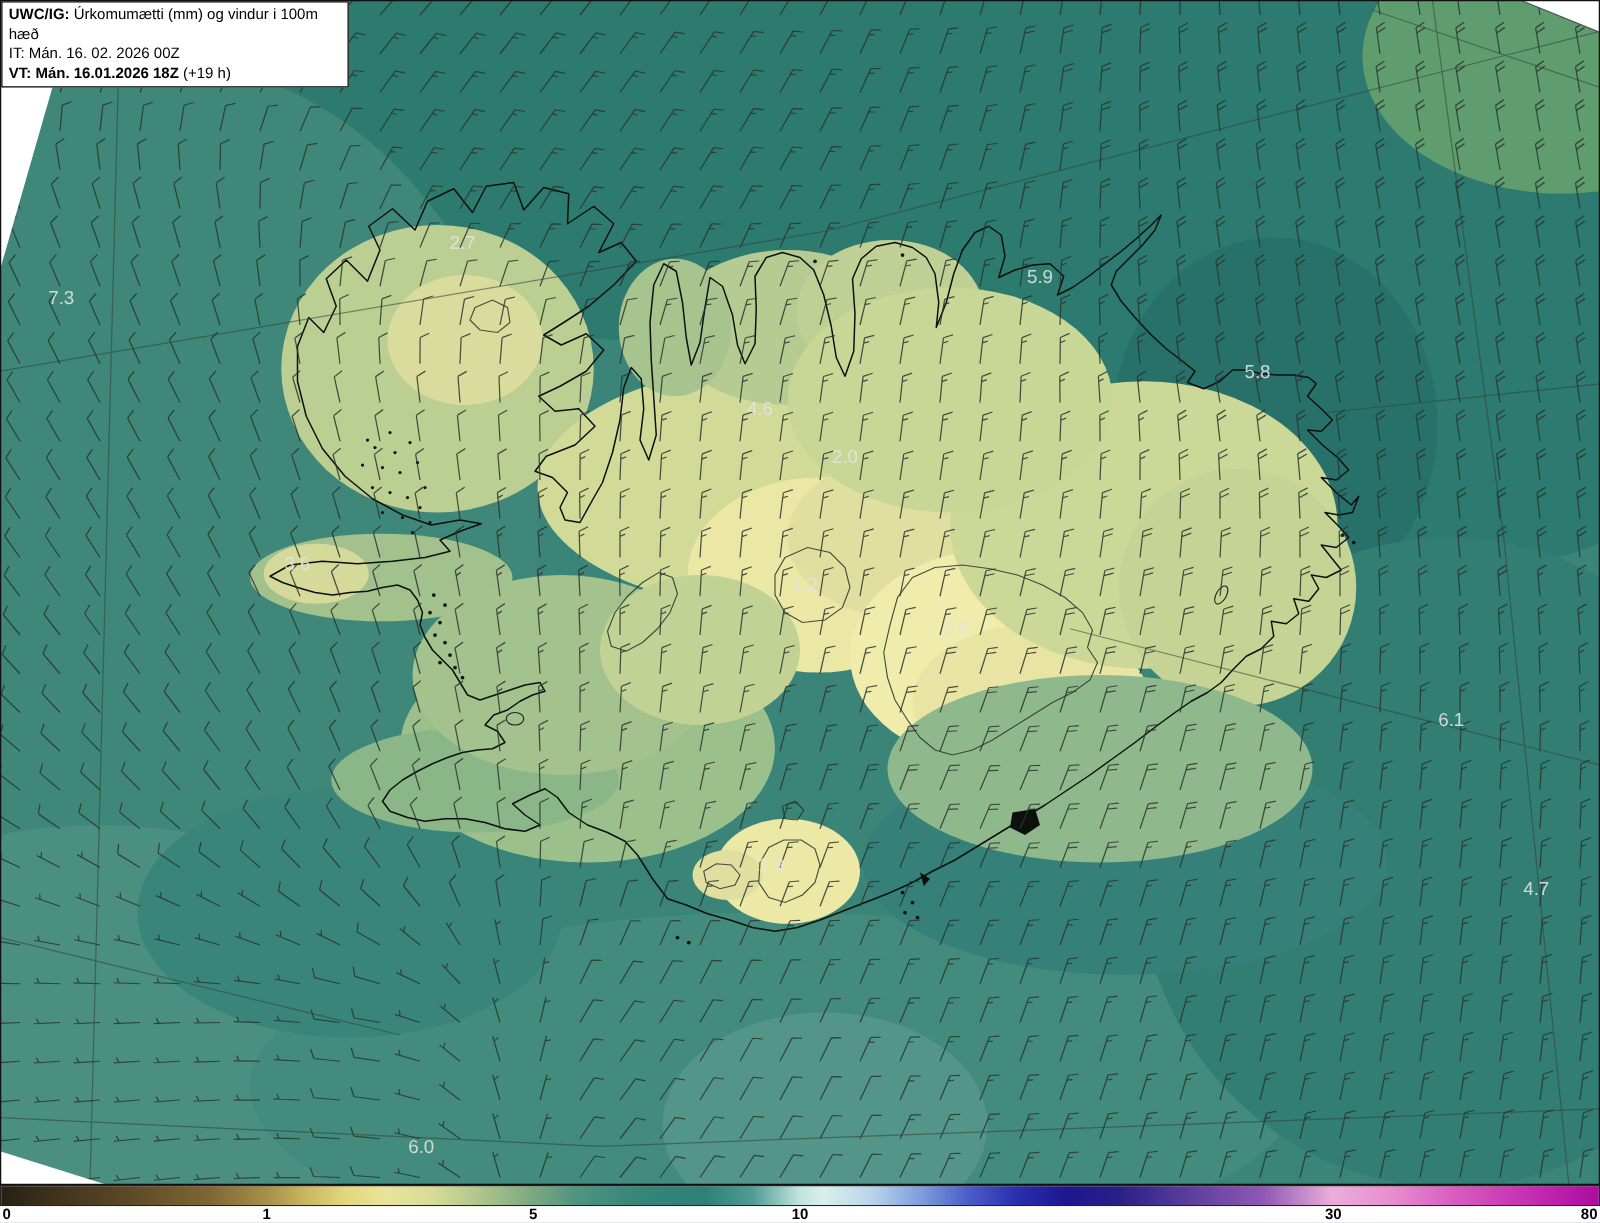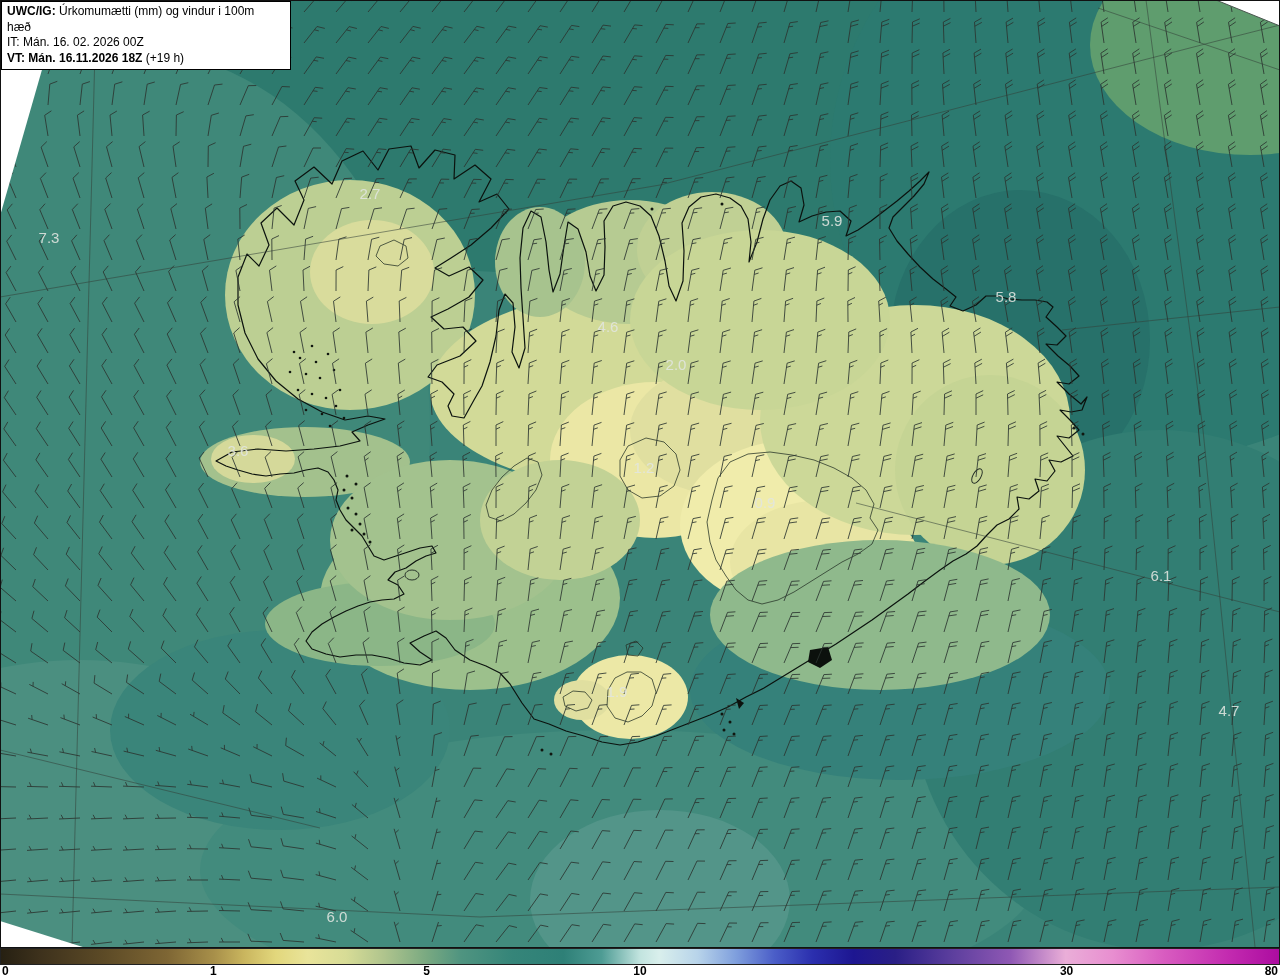--- a/index.html
+++ b/index.html
@@ -1,21 +1,21 @@
 <!DOCTYPE html>
 <html><head>
 <meta charset="utf-8">
 <style>
   html,body{margin:0;padding:0;background:#fff;}
   .screen{position:relative;width:1280px;height:978px;overflow:hidden;background:#fff;
           font-family:"Liberation Sans",sans-serif;}
   #map{position:absolute;left:0;top:0;}
   .frame{position:absolute;left:0;top:0;width:1278px;height:946px;border:1px solid #111;pointer-events:none;}
   .title-box{position:absolute;left:1px;top:1px;width:262px;background:#fff;border:1px solid #000;
-             padding:2px 21px 3px 5px;font-size:12px;line-height:15.5px;color:#000;}
+             padding:2px 9px 3px 5px;font-size:12px;line-height:15.5px;color:#000;}
   .title-box b{font-weight:700;}
   .colorbar{position:absolute;left:0;top:948px;width:1280px;height:30px;background:#fff;}
   .colorbar-band{position:absolute;left:0;top:0;width:1278px;height:15px;border:1px solid #222;}
   .colorbar-ticks{position:absolute;left:0;top:17px;width:1280px;height:13px;background:#fff;}
   .cb-tick{position:absolute;top:-1px;font-size:12px;font-weight:700;color:#000;transform:translateX(-50%);}
   .cb-tick.first{transform:none;}
   .cb-tick.last{transform:translateX(-100%);}
   .value-label{font-size:15px;fill:#e2e6e1;opacity:.88;}
 </style>
 </head>
@@ -139,21 +139,21 @@
       <path d="M1216 0 L1280 0 L1280 26 Z" fill="#ffffff"></path>
       <path d="M0 921 L86 948 L0 948 Z" fill="#ffffff"></path>
       <path d="M1216 0 L1280 26" fill="none" stroke="#4a554f" stroke-width="1"></path>
     </svg>
 
   <div class="frame"></div>
 
   <div class="title-box">
     <div><b>UWC/IG:</b><span> Úrkomumætti (mm) og vindur i 100m hæð</span></div>
     <div>IT: Mán. 16. 02. 2026 00Z</div>
-    <div><b>VT: Mán. 16.11.2026 18Z</b><span> (+19 h)</span></div>
+    <div><b>VT: Mán. 16.01.2026 18Z</b><span> (+19 h)</span></div>
   </div>
 
   <div class="colorbar">
     <div class="colorbar-band" id="cb-band" style="background: linear-gradient(to right, rgb(38, 32, 18) 0%, rgb(61, 49, 28) 3%, rgb(92, 74, 38) 8%, rgb(126, 102, 52) 13%, rgb(168, 144, 74) 16.7%, rgb(201, 181, 94) 19%, rgb(226, 215, 124) 21.5%, rgb(233, 228, 154) 24%, rgb(215, 220, 150) 27%, rgb(175, 196, 141) 30%, rgb(121, 169, 129) 33.3%, rgb(79, 148, 128) 36%, rgb(53, 133, 121) 40%, rgb(46, 128, 119) 44%, rgb(78, 156, 148) 47%, rgb(194, 228, 223) 50%, rgb(217, 239, 236) 51.5%, rgb(184, 212, 234) 54.5%, rgb(127, 159, 221) 57.5%, rgb(75, 94, 200) 60.5%, rgb(43, 47, 174) 63.5%, rgb(29, 22, 145) 66.7%, rgb(42, 31, 134) 70%, rgb(93, 63, 158) 74.5%, rgb(143, 88, 180) 79%, rgb(234, 174, 216) 83.3%, rgb(232, 142, 208) 87%, rgb(216, 92, 192) 91%, rgb(195, 43, 176) 96%, rgb(172, 12, 160) 100%);"></div>
     <div class="colorbar-ticks" id="cb-ticks">
         <span class="cb-tick first" style="left: 2px;">0</span>
         <span class="cb-tick" style="left: 213.376px;">1</span>
         <span class="cb-tick" style="left: 426.624px;">5</span>
         <span class="cb-tick" style="left: 640px; text-align: center;">10</span>
         <span class="cb-tick" style="left: 873px; margin-top: 24px;">15</span>

